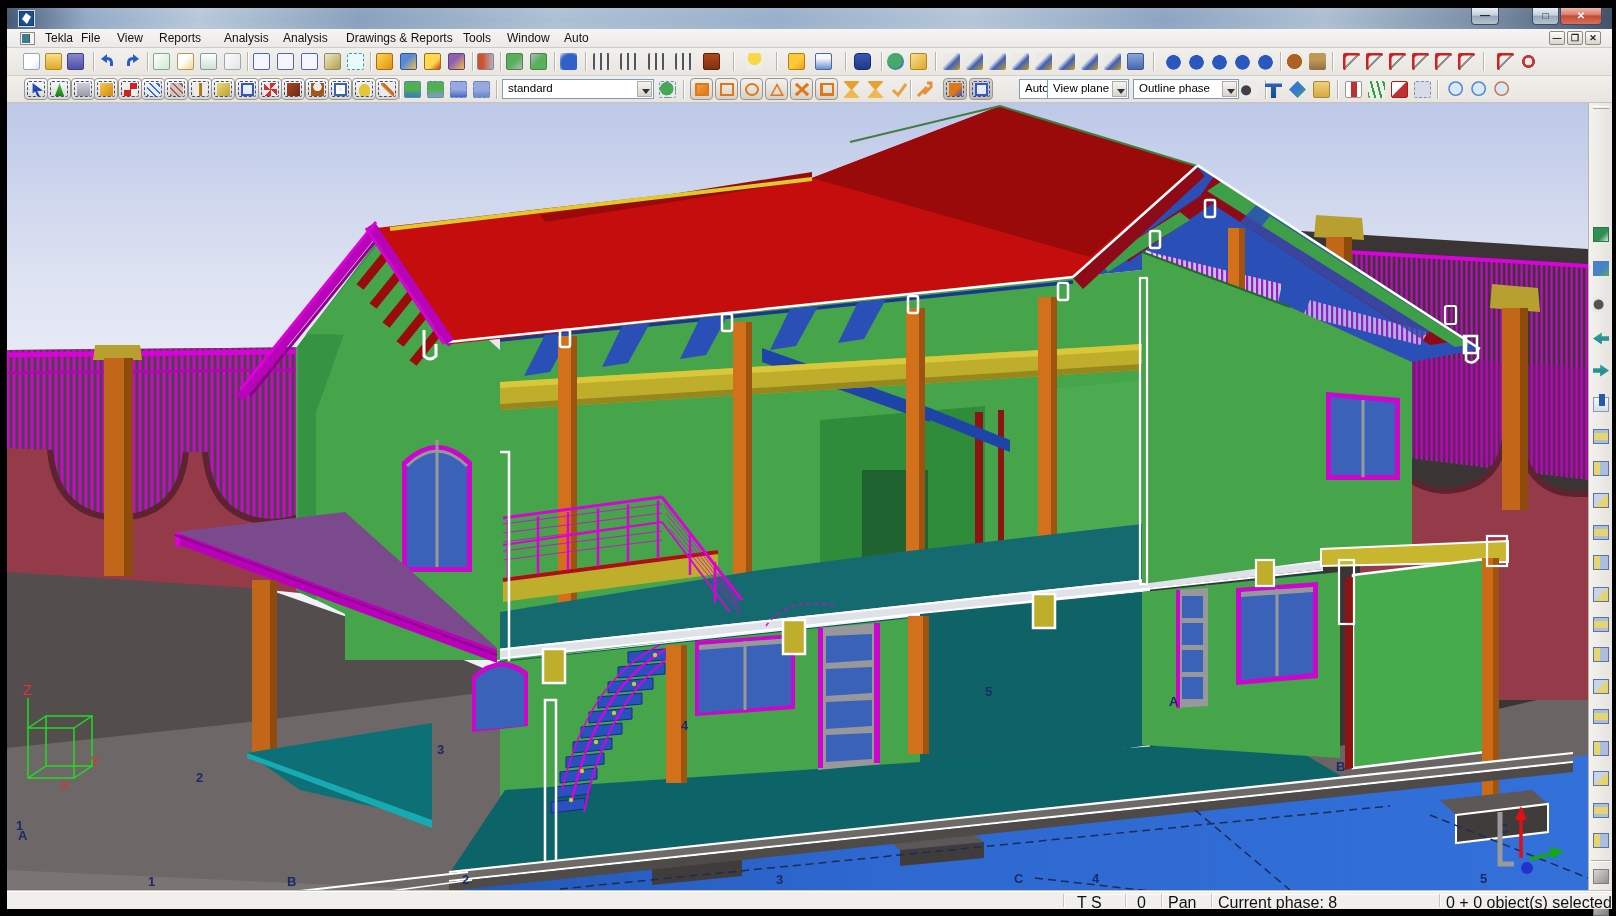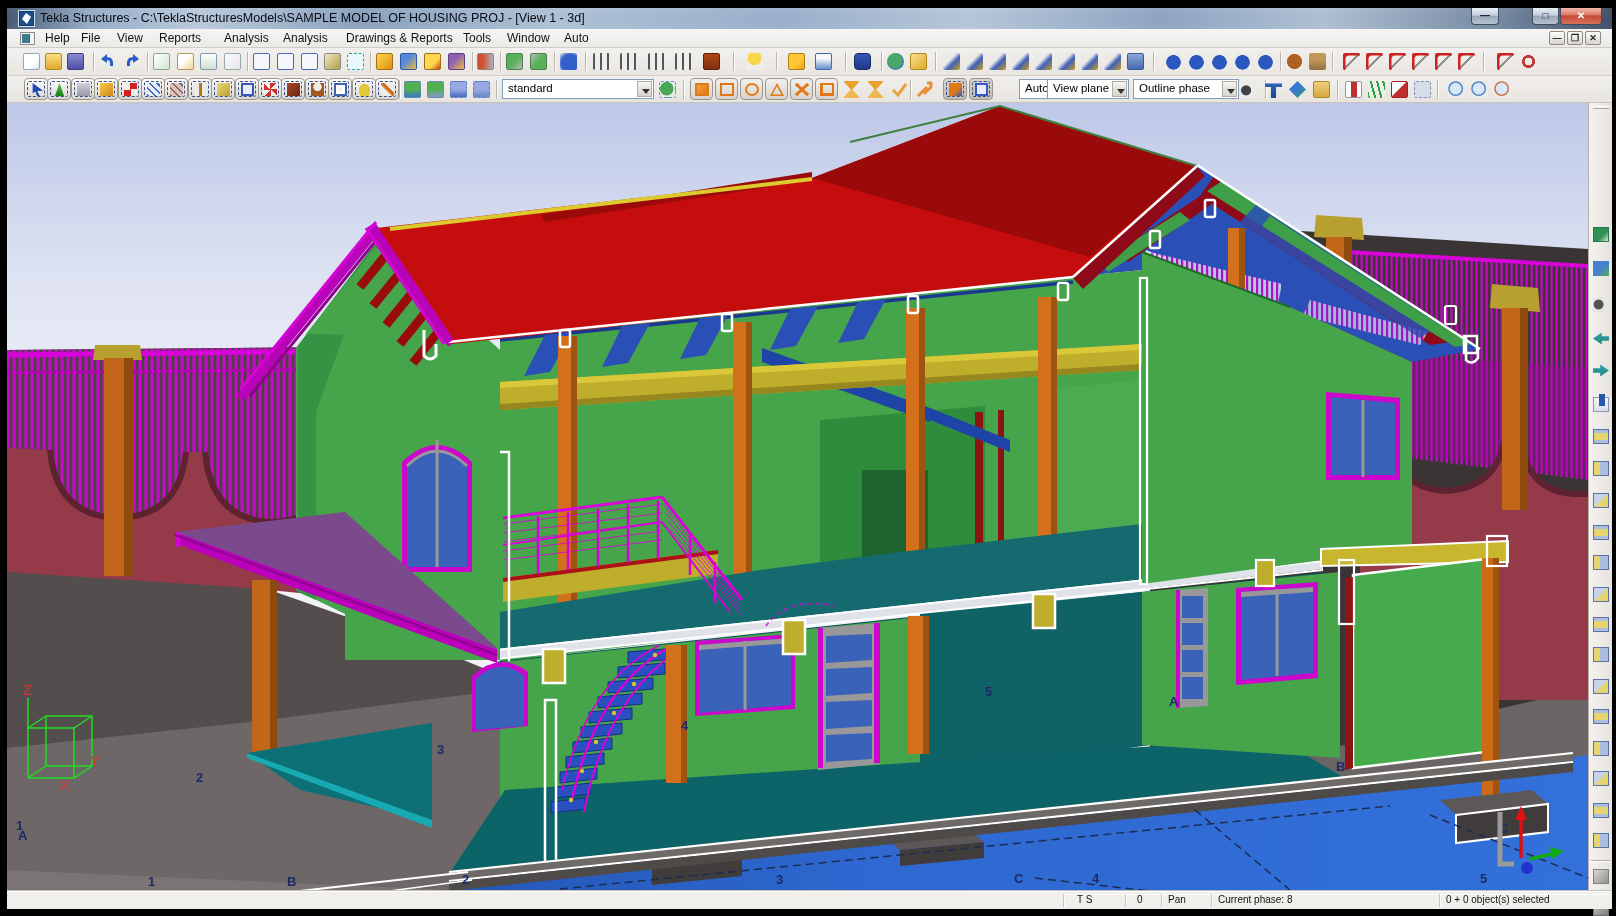--- a/index.html
+++ b/index.html
@@ -34,43 +34,42 @@
 .obtn{position:absolute;top:2px;width:23px;height:22px;border-radius:4px;background:linear-gradient(180deg,#f3f1ee,#d5d2cb);border:1px solid #9a968e}
 .obtn b{position:absolute;left:4px;top:4px;width:14px;height:13px;border:2px solid #e07818}
 .combo{position:absolute;top:3px;height:20px;background:#fff;border:1px solid #7f9db9;font-size:11.5px;color:#000}
 .combo .t{position:absolute;left:5px;top:2px;white-space:nowrap}
 .combo .arr{position:absolute;right:1px;top:1px;bottom:1px;width:15px;background:linear-gradient(180deg,#f5f4f2,#d8d4cd);border:1px solid #b0aca4}
 .combo .arr:before{content:"";position:absolute;left:4px;top:7px;border-left:4px solid transparent;border-right:4px solid transparent;border-top:5px solid #333}
 #rtb{position:absolute;left:1588px;top:103px;width:24px;height:788px;background:linear-gradient(90deg,#f4f2ef,#e6e3de);border-left:1px solid #b8b4ac}
 .rico{position:absolute;left:4px;width:16px;height:15px;opacity:.92}
 #status{position:absolute;left:7px;top:891px;width:1605px;height:18px;background:#f1efec;border-top:1px solid #fff;box-shadow:0 -1px 0 #c4c0b8}
 #status .fld{position:absolute;top:2px;bottom:2px;border-left:1px solid #c9c5bd;box-shadow:inset 1px 1px 0 #fcfcfb}
-#status .st{position:absolute;top:2px;font-size:10px;color:#111}
+#status .st{position:absolute;top:2px;font-size:16px;color:#111}
 #view{position:absolute;left:7px;top:103px;width:1581px;height:788px;background:#eef0f7}
 </style>
 </head>
 <body>
 <div id="win">
 <div id="title">
       <div class="streak"></div>
       <div id="ticon"></div>
-      <div class="txt">Tekla Structures - C:\TeklaStructuresModels\SAMPLE MODEL OF HOUSING PROJ - [View 1 - 3d]</div>
 <div class="winbtn" id="btnmin" style="left:1464px;width:28px">
         <span>—</span>
       </div>
 <div class="winbtn" id="btnmax" style="left:1525px;width:27px">
         <span>□</span>
       </div>
 <div class="winbtn" id="btnclose" style="left:1553px;width:42px">
         <span>✕</span>
       </div>
 </div>
 <div id="menubar">
 <div id="micon"></div>
-<span class="mi" style="left:38px">Help</span>
+<span class="mi" style="left:38px">Tekla</span>
 <span class="mi" style="left:74px">File</span>
 <span class="mi" style="left:110px">View</span>
 <span class="mi" style="left:152px">Reports</span>
 <span class="mi" style="left:217px">Analysis</span>
 <span class="mi" style="left:276px">Analysis</span>
 <span class="mi" style="left:339px">Drawings &amp; Reports</span>
 <span class="mi" style="left:456px">Tools</span>
 <span class="mi" style="left:500px">Window</span>
 <span class="mi" style="left:557px">Auto</span>
 <div class="mdibtn" style="left:1542px">—</div>

